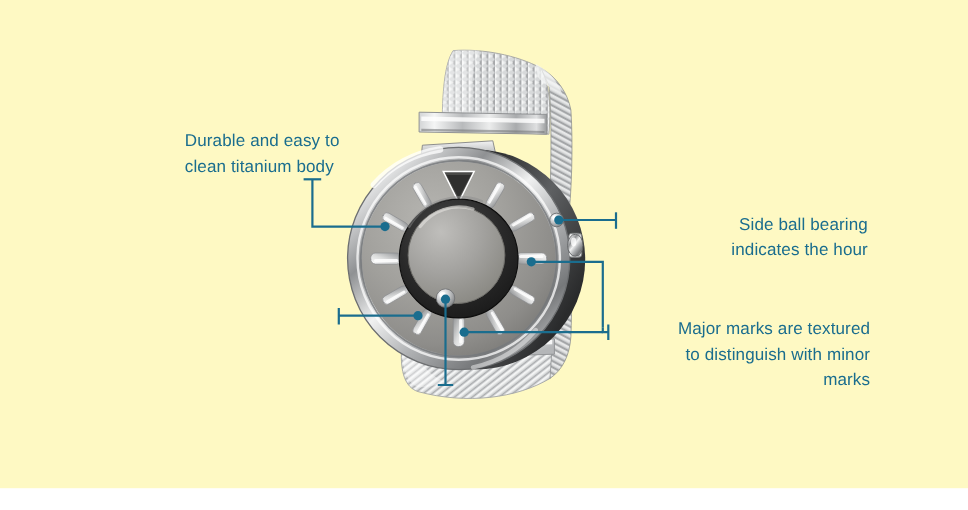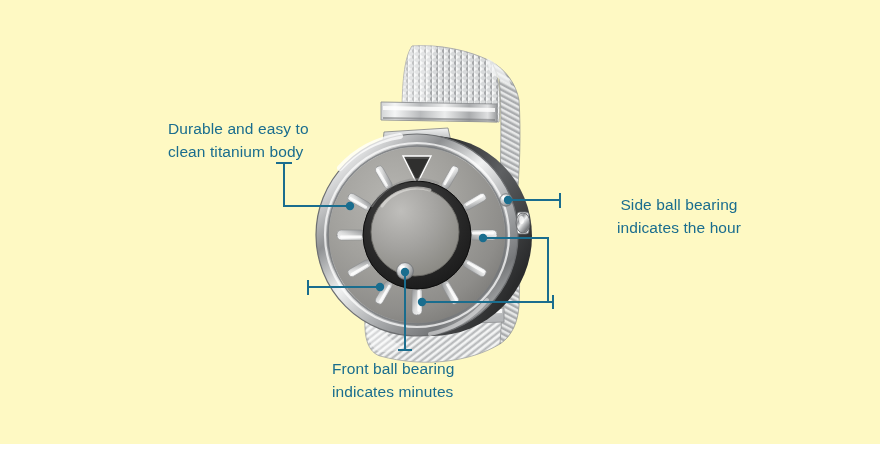--- a/index.html
+++ b/index.html
@@ -25,21 +25,21 @@
   }
   .anno {
     position: absolute;
     color: #1a6d8e;
     font-size: 15.5px;
     line-height: 23px;
     font-family: "Liberation Sans", sans-serif;
     white-space: pre-line;
     letter-spacing: 0.1px;
   }
-  .anno.right { text-align: center; }
+  .anno.right { text-align: right; }
   .anno.left  { text-align: left; }
   .anno.center { text-align: left; }
 
   #a-titanium { left: 168px; top: 117px; width: 200px; }
   #a-side     { left: 569px; top: 193px; width: 220px; }
   #a-raised   { left: 168px; top: 278px; width: 190px; }
   #a-major    { left: 561px; top: 288px; width: 230px; }
   #a-front    { left: 332px; top: 357px; width: 200px; }
 </style>
 </head>
@@ -341,17 +341,18 @@
     </g>
   </svg>
 
   <div class="anno left" id="a-titanium">Durable and easy to
 clean titanium body</div>
 
   <div class="anno right" id="a-side">Side ball bearing
 indicates the hour</div>
 
 
-
-  <div class="anno center" id="a-front">Front ball bearing
-indicates minutes</div>
+  <div class="anno right" id="a-major">Major marks are textured
+to distinguish with minor
+marks</div>
+
 
 </div>
 
 </body></html>

